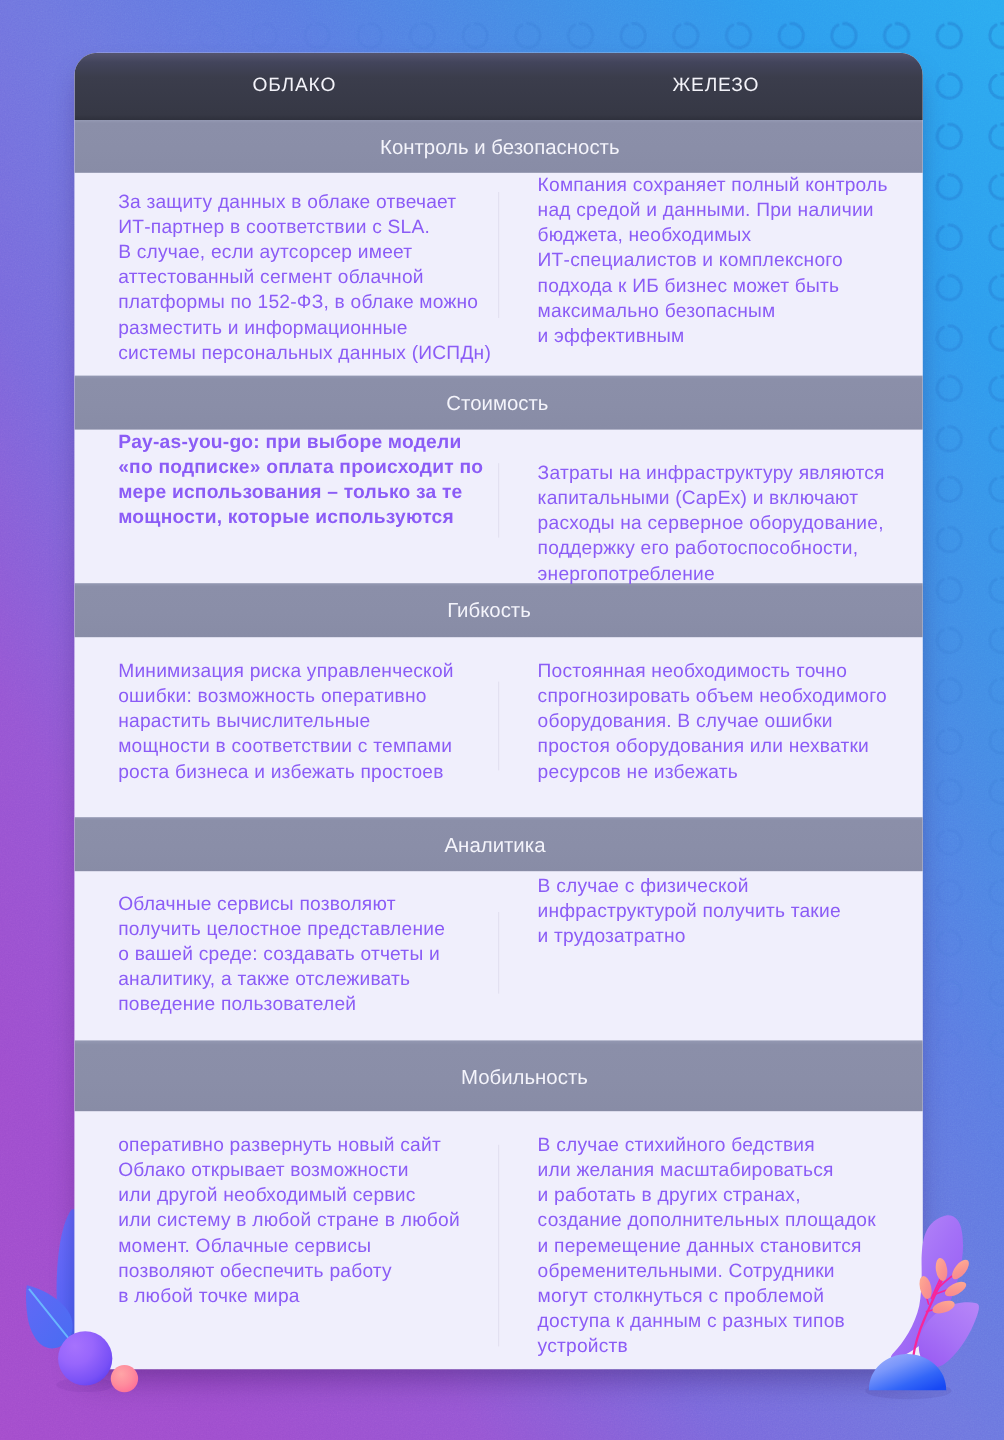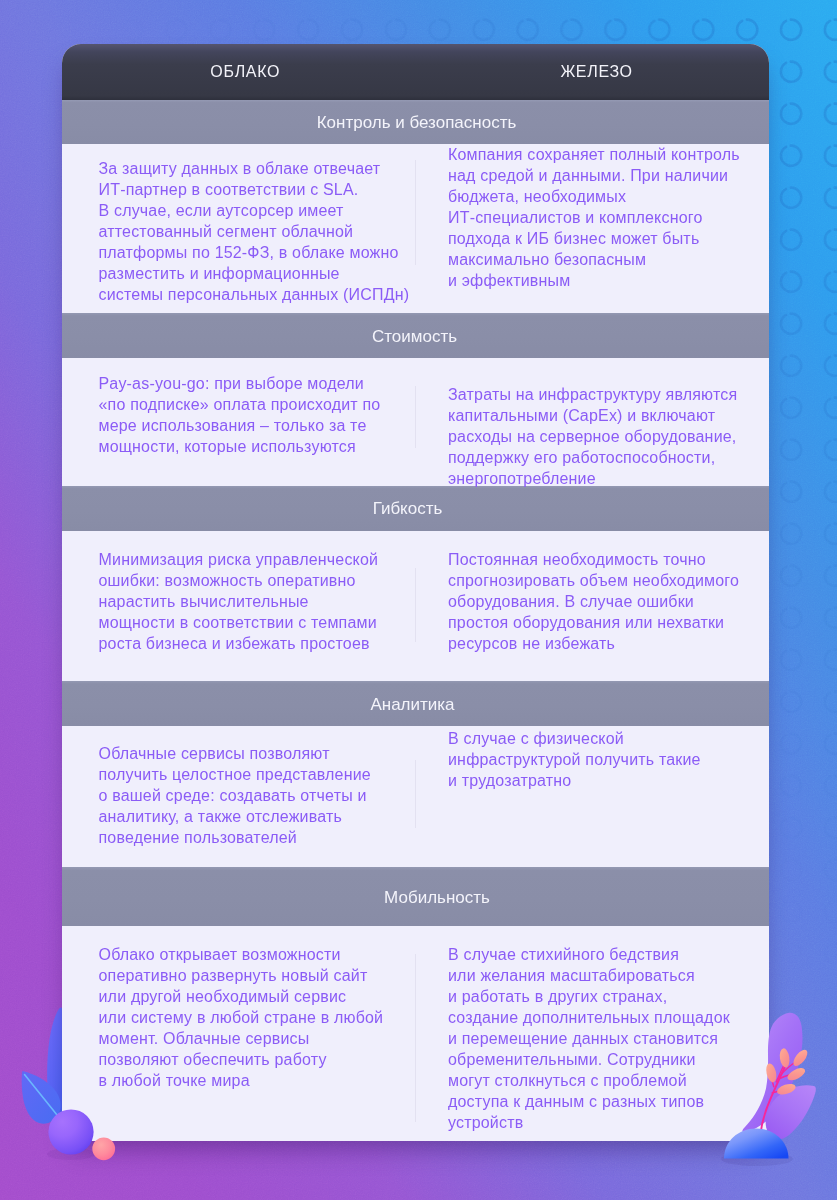--- a/index.html
+++ b/index.html
@@ -114,21 +114,21 @@
             <p>подхода к ИБ бизнес может быть</p>
             <p>максимально безопасным</p>
             <p>и эффективным</p>
           </div>
           <div class="divider" style="top: 16.5px; height: 105px;"></div>
         </div>
         <div class="band" style="height: 45px;">
           <span style="transform: translate(-1px, 1px);">Стоимость</span>
         </div>
         <div class="row" style="height: 128px;">
-          <div class="col left" style="padding-top: 15px;">
+          <div class="col left" style=" font-weight: bold;">
             <p>Pay-as-you-go: при выборе модели</p>
             <p>«по подписке» оплата происходит по</p>
             <p>мере использования – только за те</p>
             <p>мощности, которые используются</p>
           </div>
           <div class="col right" style="padding-top: 26px;">
             <p>Затраты на инфраструктуру являются</p>
             <p>капитальными (CapEx) и включают</p>
             <p>расходы на серверное оборудование,</p>
             <p>поддержку его работоспособности,</p>
@@ -172,22 +172,22 @@
             <p>инфраструктурой получить такие</p>
             <p>и трудозатратно</p>
           </div>
           <div class="divider" style="top: 34px; height: 68px;"></div>
         </div>
         <div class="band" style="height: 59px; padding-left: 25px;">
           <span style="transform: translate(9px, 1px);">Мобильность</span>
         </div>
         <div class="row" style="height: 237px;">
           <div class="col left" style="padding-top: 18px;">
+            <p>оперативно развернуть новый сайт</p>
             <p>Облако открывает возможности</p>
-            <p>оперативно развернуть новый сайт</p>
             <p>или другой необходимый сервис</p>
             <p>или систему в любой стране в любой</p>
             <p>момент. Облачные сервисы</p>
             <p>позволяют обеспечить работу</p>
             <p>в любой точке мира</p>
           </div>
           <div class="col right" style="padding-top: 18px;">
             <p>В случае стихийного бедствия</p>
             <p>или желания масштабироваться</p>
             <p>и работать в других странах,</p>

